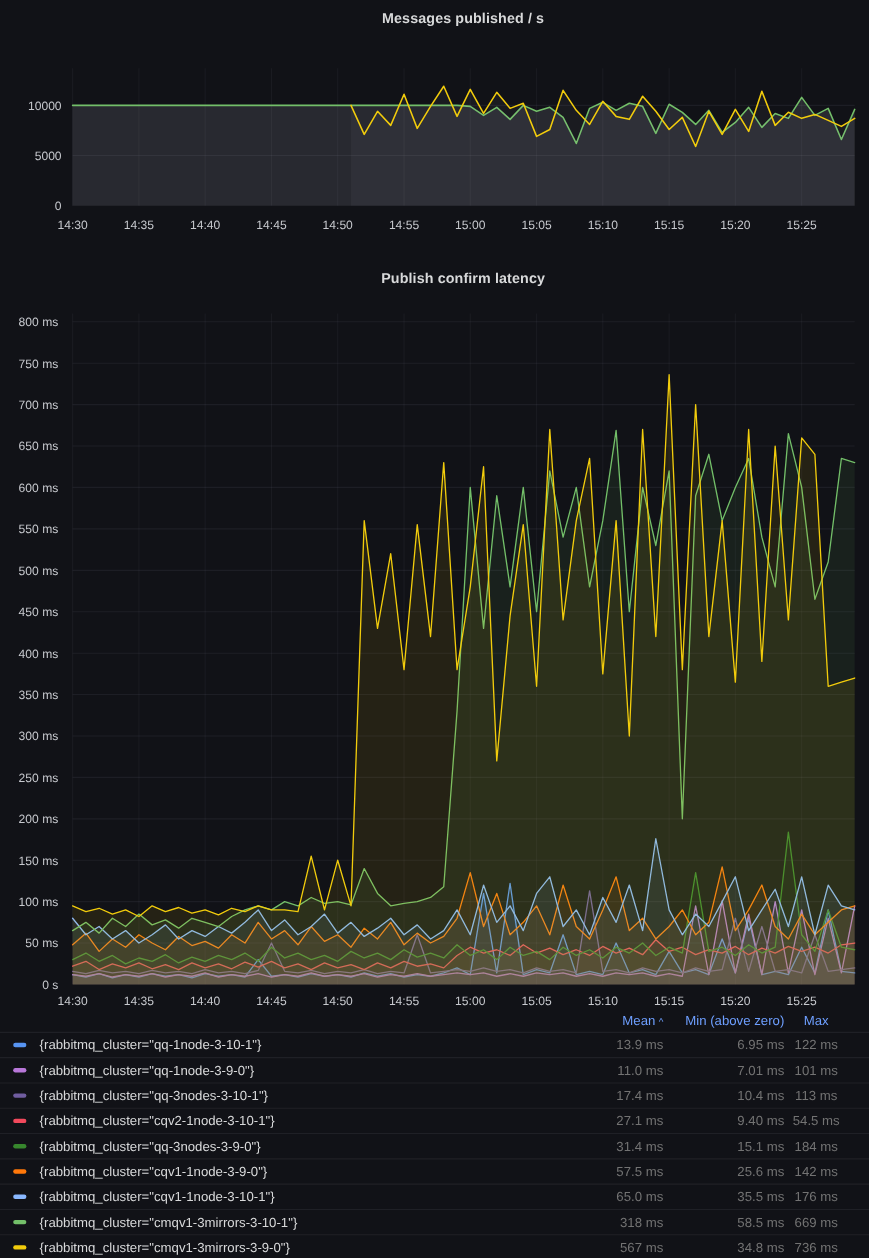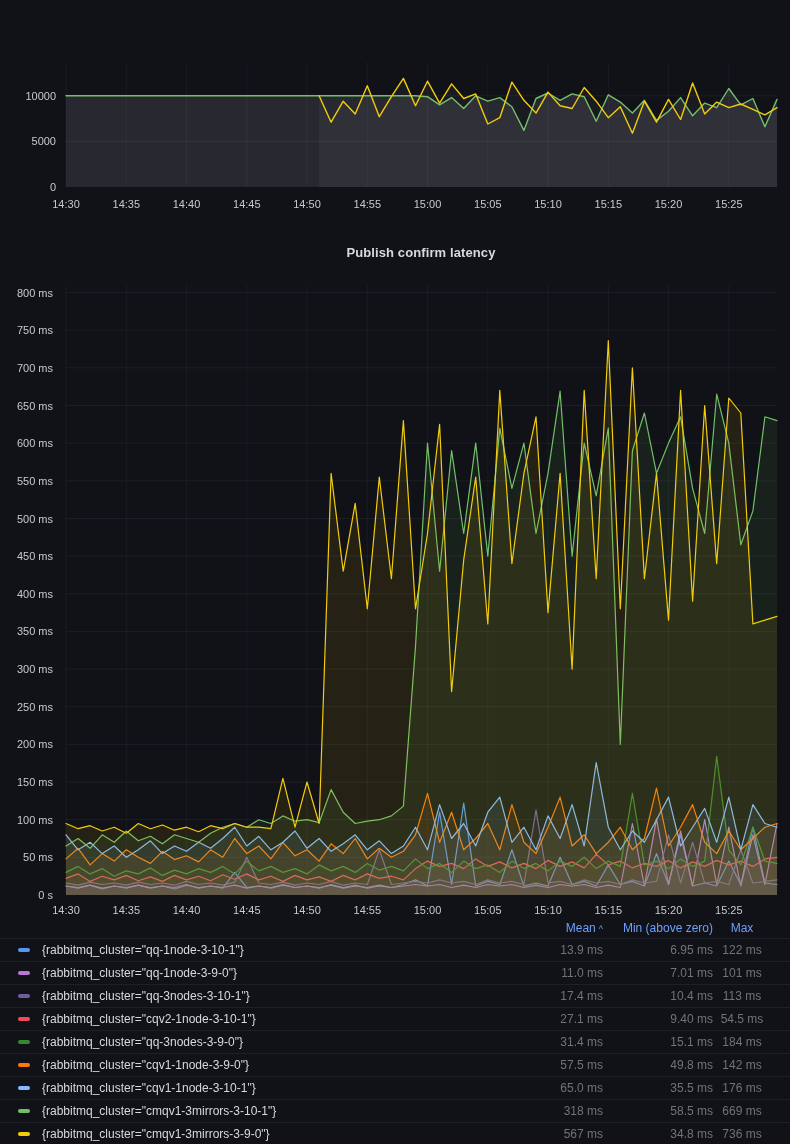--- a/index.html
+++ b/index.html
@@ -6,36 +6,37 @@
   #root{position:relative;width:790px;height:1144px;background:#111217;overflow:hidden;
         font-family:"Liberation Sans",sans-serif;}
   .ptitle{position:absolute;left:63px;width:716px;text-align:center;color:#D8D9DA;
           font-size:13px;font-weight:700;letter-spacing:.1px;cursor:pointer;}
   #title-1{top:9px;}
   #title-2{top:245px;}
   #charts{position:absolute;top:0;left:0;}
   #charts text.tick{fill:#C7C9CE;font-size:11px;}
   #legend{position:absolute;top:918px;left:0;width:790px;}
   .lhead,.lrow{display:grid;grid-template-columns:1fr 89px 110px 58px;align-items:center;
-               padding:0 19px 0 18px;box-sizing:border-box;}
+               padding:0 19px 0 12px;box-sizing:border-box;}
   .lhead{height:20px;}
   .lrow{height:23px;border-top:1px solid rgba(204,204,220,0.08);cursor:pointer;}
   .lhead .hc{color:#6E9FFF;font-size:12px;font-weight:500;cursor:pointer;white-space:nowrap;}
   .c-mean{text-align:right;}
   .c-min{padding-left:18px;text-align:right;}
   .c-max{text-align:center;}
   .caret{font-size:9px;margin-left:3px;}
   .lname{display:flex;align-items:center;min-width:0;color:#D8D9DA;font-size:12px;white-space:nowrap;}
   .swatch{width:12px;height:4px;border-radius:2px;margin-right:12px;flex:none;}
   .val{color:#737373;font-size:12px;white-space:nowrap;}
 </style>
 </head>
 <body>
 
 <div id="root">
+  <div class="ptitle" id="title-1">Messages published / s</div>
   <div class="ptitle" id="title-2">Publish confirm latency</div>
 
   <svg id="charts" width="790" height="918" viewBox="0 0 790 918">
       <text class="tick" x="56" y="191.0" text-anchor="end">0</text>
       <line x1="66" y1="141.4" x2="777" y2="141.4" stroke="rgba(204,204,220,0.07)" stroke-width="1"></line>
       <text class="tick" x="56" y="145.4" text-anchor="end">5000</text>
       <line x1="66" y1="95.8" x2="777" y2="95.8" stroke="rgba(204,204,220,0.07)" stroke-width="1"></line>
       <text class="tick" x="56" y="99.8" text-anchor="end">10000</text>
       <line x1="66.0" y1="62" x2="66.0" y2="187" stroke="rgba(204,204,220,0.07)" stroke-width="1" opacity="0.7"></line>
       <text class="tick" x="66.0" y="208" text-anchor="middle">14:30</text>
@@ -194,21 +195,21 @@
           <div class="val c-mean">31.4 ms</div>
           <div class="val c-min">15.1 ms</div>
           <div class="val c-max">184 ms</div>
         </div>
         <div class="lrow">
           <div class="lname">
             <span class="swatch" style="background: rgb(255, 120, 10);"></span>
             <span>{rabbitmq_cluster="cqv1-1node-3-9-0"}</span>
           </div>
           <div class="val c-mean">57.5 ms</div>
-          <div class="val c-min">49.8 ms</div>
+          <div class="val c-min">25.6 ms</div>
           <div class="val c-max">142 ms</div>
         </div>
         <div class="lrow">
           <div class="lname">
             <span class="swatch" style="background: rgb(138, 184, 255);"></span>
             <span>{rabbitmq_cluster="cqv1-1node-3-10-1"}</span>
           </div>
           <div class="val c-mean">65.0 ms</div>
           <div class="val c-min">35.5 ms</div>
           <div class="val c-max">176 ms</div>

